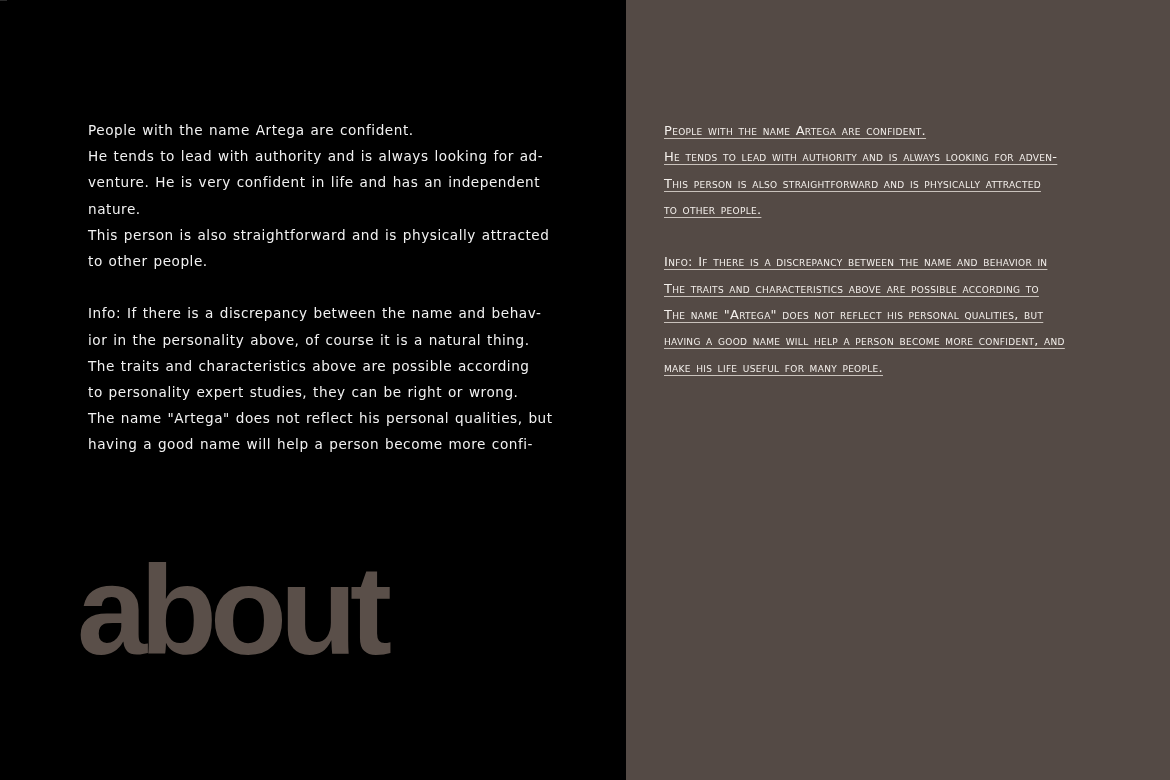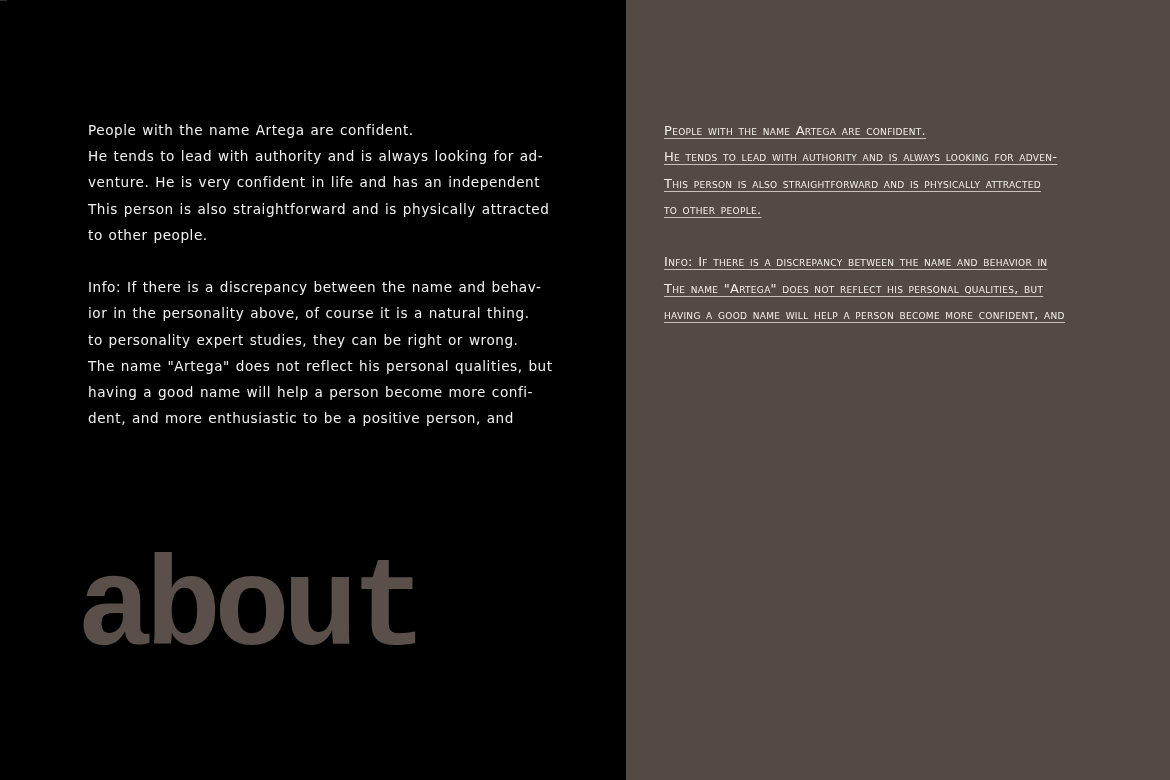--- a/index.html
+++ b/index.html
@@ -52,21 +52,21 @@
     white-space: pre;
   }
   .left-text .gap {
     height: 26.2px;
   }
   .about {
     position: absolute;
     left: 70px;
     top: 548px;
     color: #5a4f49;
-    font-family: Liberation Mono, monospace;
+    font-family: Liberation Sans, sans-serif;
     font-weight: bold;
     font-size: 126px;
     letter-spacing: -7px;
     line-height: 1;
   }
   .right-text {
     position: absolute;
     left: 38px;
     top: 118px;
     width: 500px;
@@ -95,38 +95,41 @@
 <body>
 
 <div class="page">
   <div class="top-line"></div>
 
   <section class="left">
     <div class="left-text">
       <p>People with the name Artega are confident.</p>
       <p>He tends to lead with authority and is always looking for ad-</p>
       <p>venture. He is very confident in life and has an independent</p>
+      <p>nature.</p>
       <p>This person is also straightforward and is physically attracted</p>
       <p>to other people.</p>
       <div class="gap"></div>
       <p>Info: If there is a discrepancy between the name and behav-</p>
       <p>ior in the personality above, of course it is a natural thing.</p>
+      <p>The traits and characteristics above are possible according</p>
       <p>to personality expert studies, they can be right or wrong.</p>
       <p>The name "Artega" does not reflect his personal qualities, but</p>
       <p>having a good name will help a person become more confi-</p>
-      <p>dent, and more enthusiastic to be a positive person, and</p>
     </div>
     <div class="about">about</div>
   </section>
 
   <section class="right">
     <div class="right-text">
       <p><span>People with the name Artega are confident.</span></p>
       <p><span>He tends to lead with authority and is always looking for adven-</span></p>
       <p><span>This person is also straightforward and is physically attracted</span></p>
       <p><span>to other people.</span></p>
       <div class="gap"></div>
       <p><span>Info: If there is a discrepancy between the name and behavior in</span></p>
+      <p><span>The traits and characteristics above are possible according to</span></p>
       <p><span>The name "Artega" does not reflect his personal qualities, but</span></p>
       <p><span>having a good name will help a person become more confident, and</span></p>
+      <p><span>make his life useful for many people.</span></p>
     </div>
   </section>
 </div>
 
 </body></html>

